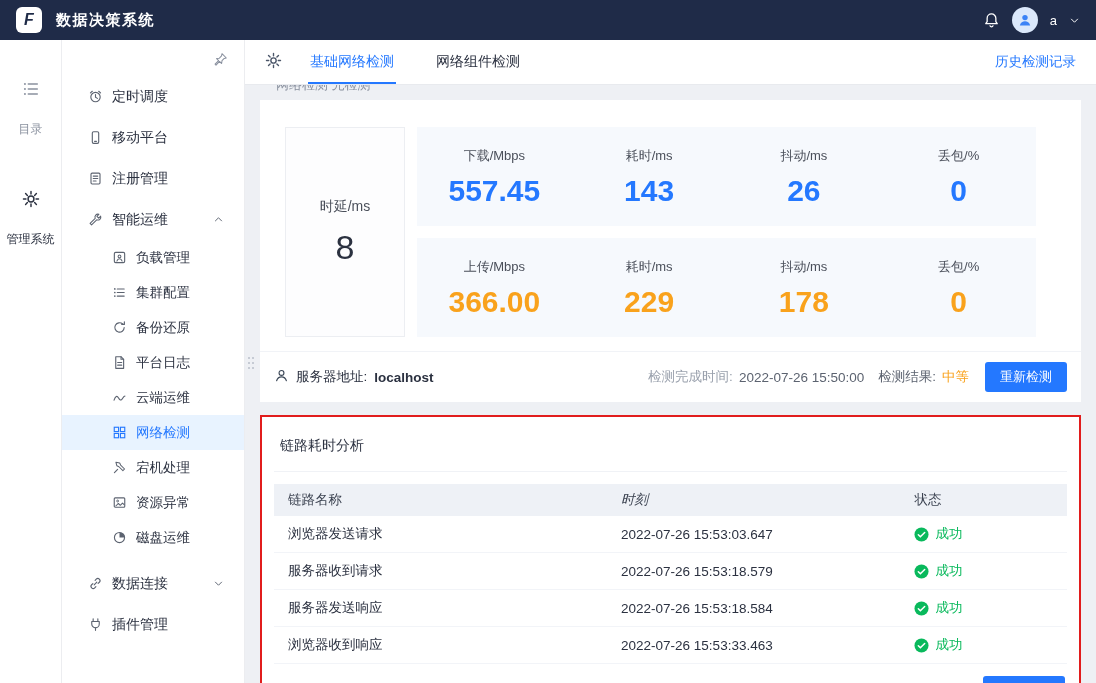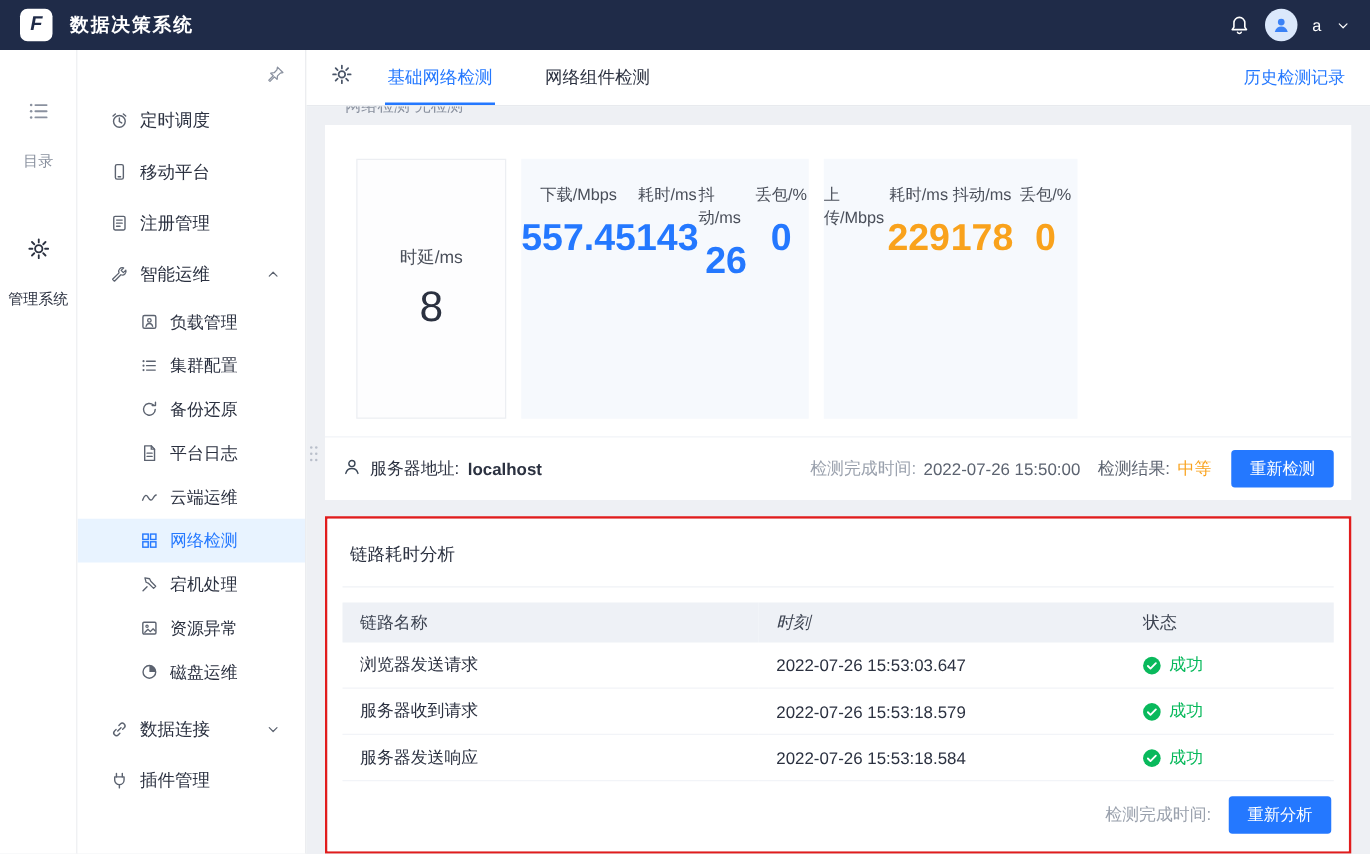--- a/index.html
+++ b/index.html
@@ -55,21 +55,21 @@
   .clipped { height:13px; overflow:hidden; color:#8a919f; font-size:13px; padding-left:16px; }
   .clipped span { display:block; margin-top:-9px; }
 
   
   .metrics-panel { background:#fff; margin-top:2px; }
   .metric-area { display:flex; gap:12px; padding:27px 45px 8px 25px; }
   .latency-card { width:120px; min-height:208px; border:1px solid #eceef2; background:#fdfdfe;
     display:flex; flex-direction:column; align-items:center; justify-content:center; gap:12px; }
   .latency-label { font-size:14px; color:#4a4f5a; }
   .latency-value { font-size:34px; color:#2b3140; font-weight:500; }
-  .metric-col { flex:1; display:flex; flex-direction:row; gap:12px; }
+  .metric-col { flex:1; display:flex; flex-direction:column; gap:12px; }
   .metric-row { background:#f6f9fd; display:flex; padding:20px 0 18px; }
   .metric-cell { flex:1; display:flex; flex-direction:column; align-items:center; gap:9px; }
   .metric-cell .lbl { font-size:13px; color:#4a4f5a; }
   .metric-cell .val { font-size:30px; font-weight:600; }
   .row-download .val { color:#2478ff; }
   .row-upload .val { color:#f9a21c; }
 
   .server-row { border-top:1px solid #f1f3f7; margin-top:6px; padding:10px 14px; display:flex;
     align-items:center; gap:7px; font-size:13.5px; }
   .srv-label { color:#2b3140; }
@@ -351,20 +351,21 @@
                   <span class="val">26</span>
                 </div>
               <div class="metric-cell">
                   <span class="lbl">丢包/%</span>
                   <span class="val">0</span>
                 </div>
             </div>
             <div class="metric-row row-upload">
               <div class="metric-cell">
                   <span class="lbl">上传/Mbps</span>
+                  <span class="val">366.00</span>
                 </div>
               <div class="metric-cell">
                   <span class="lbl">耗时/ms</span>
                   <span class="val">229</span>
                 </div>
               <div class="metric-cell">
                   <span class="lbl">抖动/ms</span>
                   <span class="val">178</span>
                 </div>
               <div class="metric-cell">
@@ -438,20 +439,33 @@
                 <td>
                     <span class="status">
                       <svg width="15" height="15" viewBox="0 0 16 16">
                         <circle cx="8" cy="8" r="7.5" fill="#09b95c"></circle>
                         <path d="M4.6 8.3l2.2 2.2 4.6-4.6" stroke="#fff" stroke-width="1.6" fill="none" stroke-linecap="round" stroke-linejoin="round"></path>
                       </svg>
                       <span>成功</span>
                     </span>
                   </td>
               </tr>
+              <tr>
+                <td>浏览器收到响应</td>
+                <td>2022-07-26 15:53:33.463</td>
+                <td>
+                    <span class="status">
+                      <svg width="15" height="15" viewBox="0 0 16 16">
+                        <circle cx="8" cy="8" r="7.5" fill="#09b95c"></circle>
+                        <path d="M4.6 8.3l2.2 2.2 4.6-4.6" stroke="#fff" stroke-width="1.6" fill="none" stroke-linecap="round" stroke-linejoin="round"></path>
+                      </svg>
+                      <span>成功</span>
+                    </span>
+                  </td>
+              </tr>
             </tbody>
           </table>
           <div class="analysis-footer">
             <span class="af-label">检测完成时间:</span>
 
             <button class="btn">重新分析</button>
           </div>
         </section>
       </div>
 

